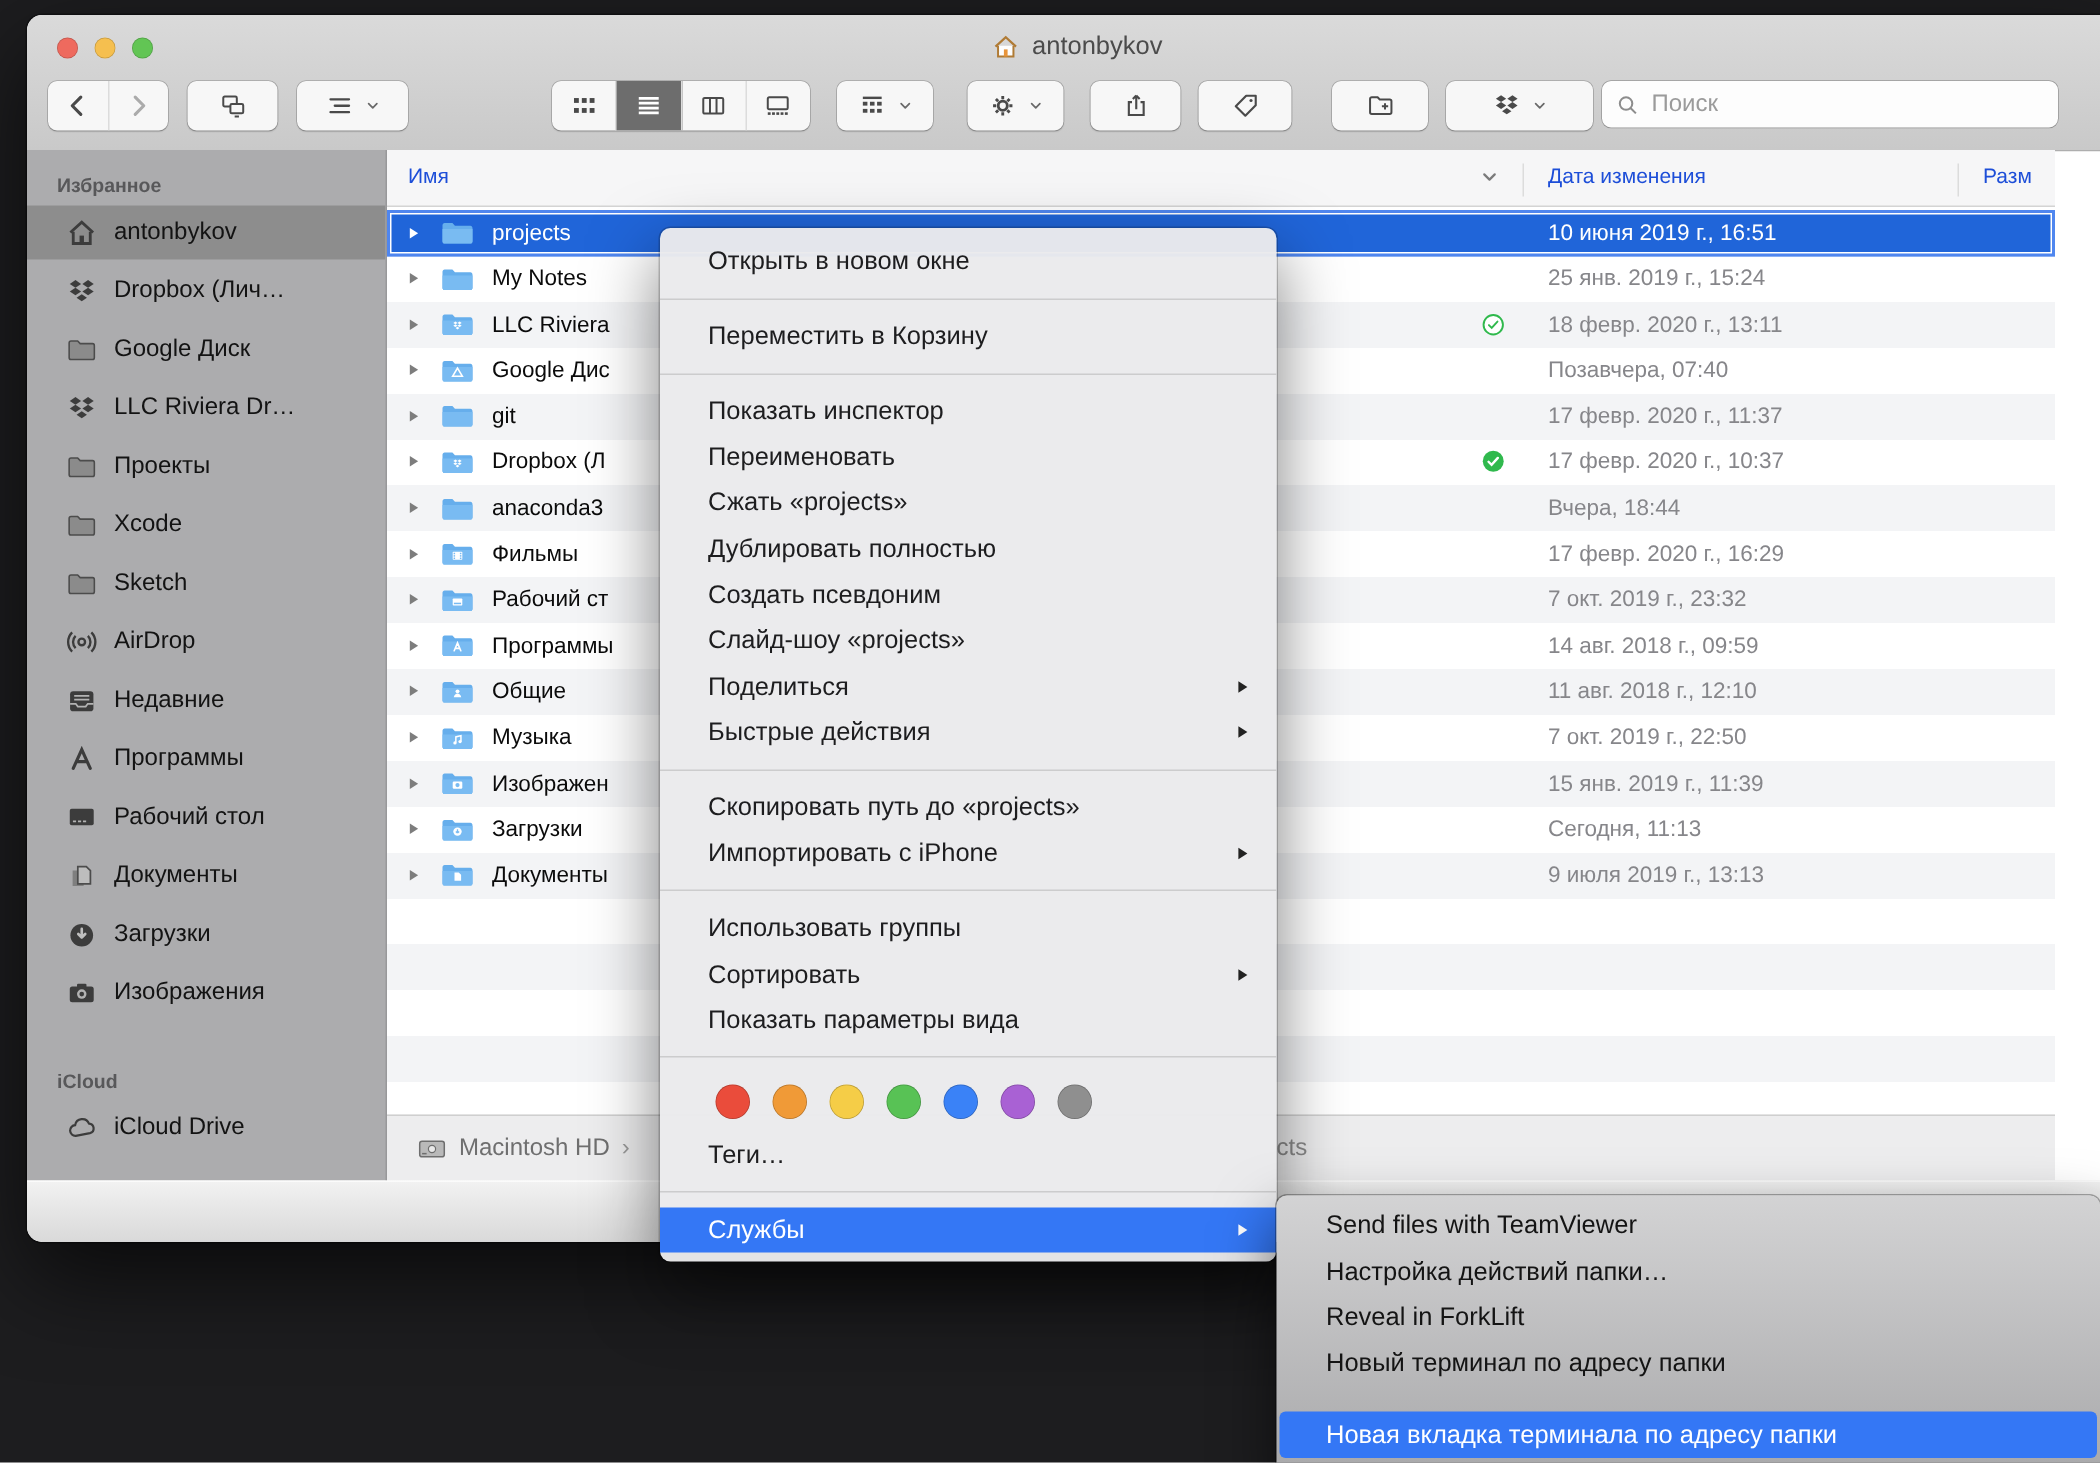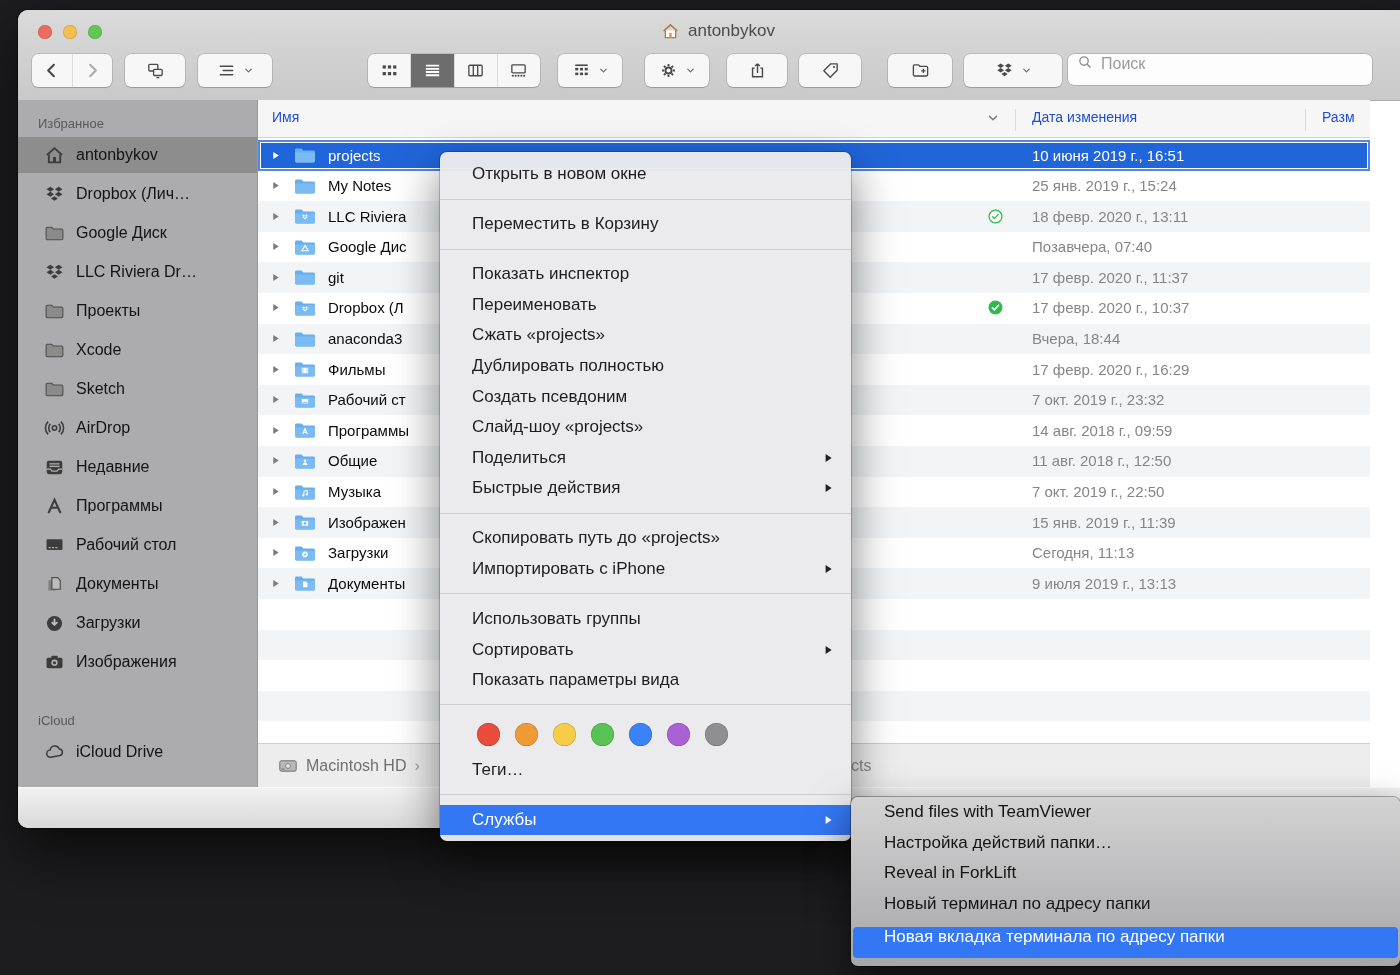--- a/index.html
+++ b/index.html
@@ -44,31 +44,31 @@
   .tb-displays{left:107px;width:60px}
   .tb-arrange{left:180px;width:74px}
   .tb-views{left:350px;width:172px}
   .tb-group{left:540px;width:64px}
   .tb-action{left:627px;width:64px}
   .tb-share{left:709px;width:60px}
   .tb-tags{left:781px;width:62px}
   .tb-new-folder{left:870px;width:64px}
   .tb-dropbox{left:946px;width:98px}
   .search-field{position:absolute;top:44px;left:1050px;width:286px;height:31px;background:#fdfdfd;
-        border-radius:6px;box-shadow:0 0 0 .5px rgba(0,0,0,.28);display:flex;align-items:flex-start;
+        border-radius:6px;box-shadow:0 0 0 .5px rgba(0,0,0,.28);display:flex;align-items:center;
         padding:0 9px;gap:6px}
   .search-field .ic{width:16px;height:16px;color:#8d8d8d;flex:none}
   .search-field input{border:none;outline:none;background:transparent;font-size:16px;color:#333;
         width:100%;font-family:"Liberation Sans",sans-serif}
   .search-field input::placeholder{color:#9b9b9b}
 
   
   .sidebar{position:absolute;left:0;top:90px;width:240px;height:687px;background:#acacae;
            border-right:1px solid #98989a;overflow:hidden;padding-top:14px;box-sizing:border-box}
-  .sb-header{height:20px;line-height:20px;padding-left:20px;font-size:13px;font-weight:normal;color:#58585a}
+  .sb-header{height:20px;line-height:20px;padding-left:20px;font-size:13px;font-weight:bold;color:#58585a}
   .sb-header.icloud{margin-top:31px}
   .sb-item{height:36px;margin:3px 0;display:flex;align-items:center;padding-left:26px;gap:11px;
            font-size:16px;color:#131313;white-space:nowrap}
   .sb-item .ic{width:21px;height:21px;color:#3c3c3c;flex:none}
   .sb-item.sel{background:#8d8d8d}
 
   
   .list{position:absolute;left:240px;top:90px;width:1112px;height:687px;background:#fff;overflow:hidden}
   .cols{position:relative;height:37px;background:#f6f6f7;border-bottom:1px solid #d4d4d4;
         font-size:14px;color:#1d4ed8}
@@ -113,22 +113,22 @@
   .msep{height:19.4px;position:relative}
   .msep:after{content:'';position:absolute;left:0;right:0;top:9px;height:1px;background:#cccccd}
   .mtags{height:40px;display:flex;align-items:center;gap:15px;padding-left:37px}
   .tagc{width:23px;height:23px;border-radius:50%;box-shadow:inset 0 0 0 .5px rgba(0,0,0,.25)}
 
   
   .submenu{position:absolute;left:851px;top:797px;width:549px;
         background:linear-gradient(180deg,#d3d3d4,#a6a6a8);border-radius:7px;
         box-shadow:0 0 0 1px rgba(0,0,0,.3),0 16px 40px rgba(0,0,0,.55);
         padding:5px 0;z-index:11;font-size:17px;color:#141414;box-sizing:border-box}
-  .smitem{height:30.6px;display:flex;padding:0 14px 0 33px;white-space:nowrap}
-  .smitem.hl{background:#3477f5;color:#fff;margin:3px 2px;border-radius:4px;padding-left:31px}
+  .smitem{height:30.6px;display:flex;align-items:center;padding:0 14px 0 33px;white-space:nowrap}
+  .smitem.hl{background:#3477f5;color:#fff;margin:17px 2px;border-radius:4px;padding-left:31px}
 </style>
 </head>
 <body>
 
 <div class="desktop">
   <div class="stray">e.</div>
 
   <div class="window">
     <div class="chrome">
       <div class="lights" id="lights">
@@ -666,21 +666,21 @@
             </span>
             <span class="ic ficon">
               <svg viewBox="0 0 22 17">
                 <path d="M1 3.2c0-.9.6-1.6 1.4-1.6h5.2l1.7 1.9h10.3c.8 0 1.4.7 1.4 1.6v8.7c0 .9-.6 1.6-1.4 1.6H2.4c-.8 0-1.4-.7-1.4-1.6z" fill="#66aeec"></path>
                 <path d="M1 5.6h20v8.2c0 .9-.6 1.6-1.4 1.6H2.4c-.8 0-1.4-.7-1.4-1.6z" fill="#79bbf2"></path>
                 <circle cx="11" cy="7.9" r="1.3" fill="#fff"></circle>
                 <path d="M8.5 11.9c.4-1.7 1.4-2.5 2.5-2.5s2.1.8 2.5 2.5z" fill="#fff"></path>
               </svg>
             </span>
             <span class="fname">Общие</span>
-            <span class="fdate">11 авг. 2018 г., 12:50</span>
+            <span class="fdate">11 авг. 2018 г., 12:10</span>
           </div>
           <div class="row">
             <span class="ic disc">
               <svg viewBox="0 0 20 20">
                 <path d="M6.5 4.5 15 10l-8.5 5.5z" fill="currentColor"></path>
               </svg>
             </span>
             <span class="ic ficon">
               <svg viewBox="0 0 22 17">
                 <path d="M1 3.2c0-.9.6-1.6 1.4-1.6h5.2l1.7 1.9h10.3c.8 0 1.4.7 1.4 1.6v8.7c0 .9-.6 1.6-1.4 1.6H2.4c-.8 0-1.4-.7-1.4-1.6z" fill="#66aeec"></path>

